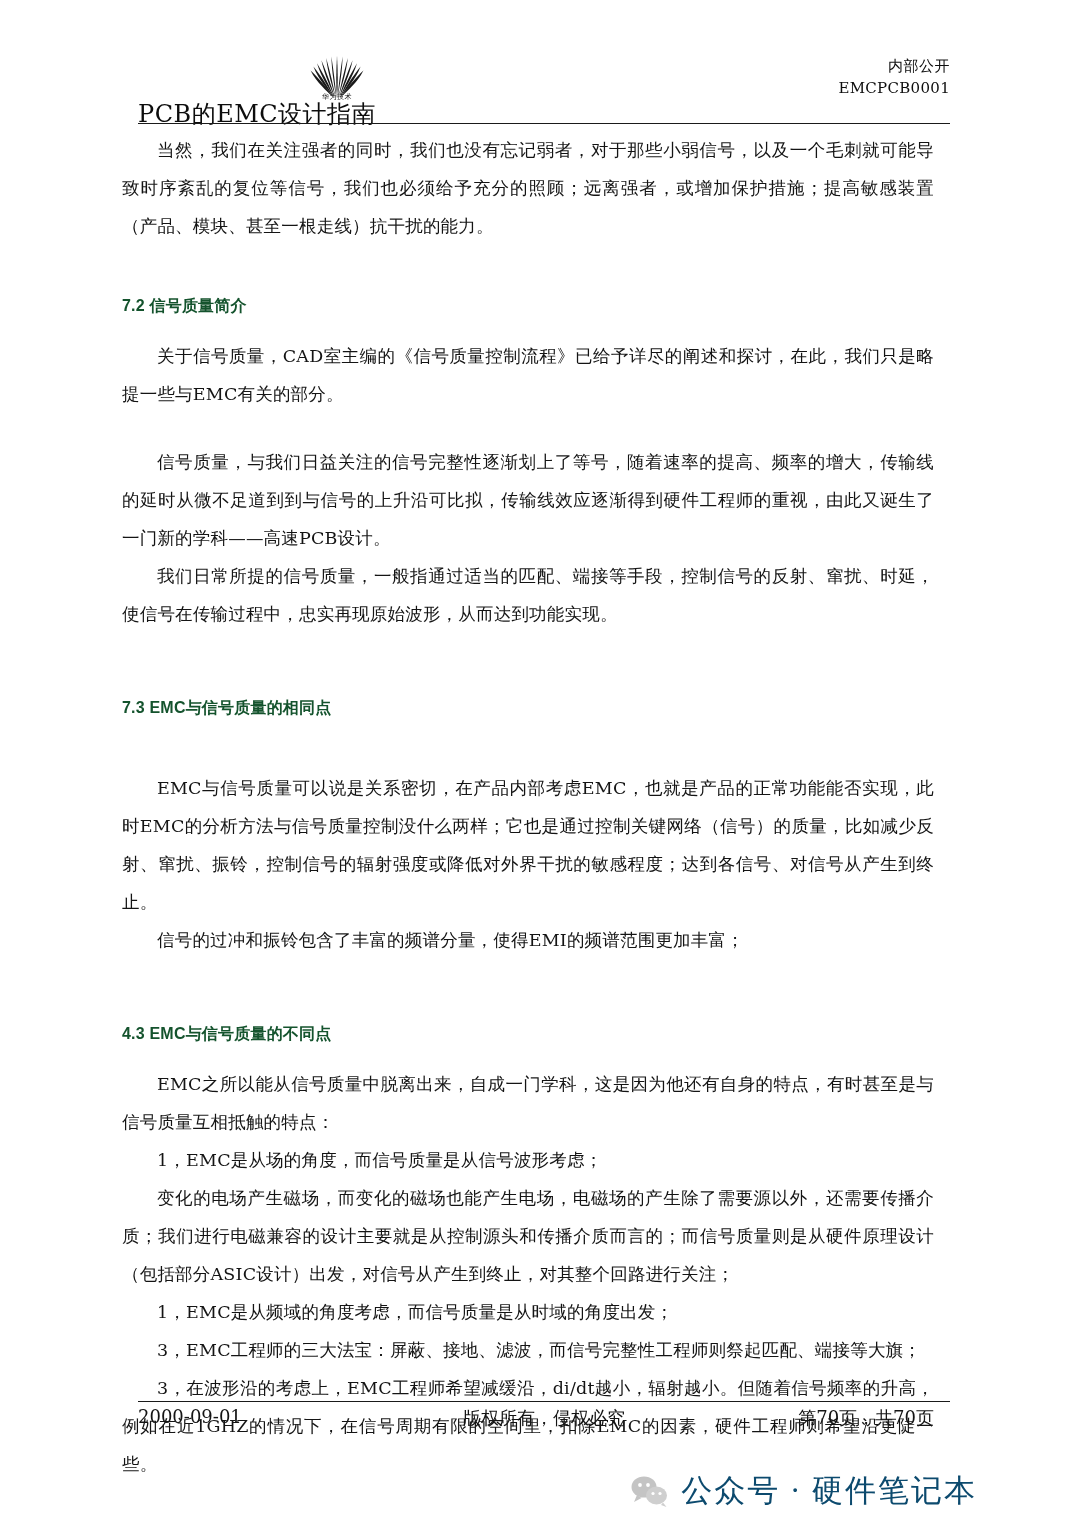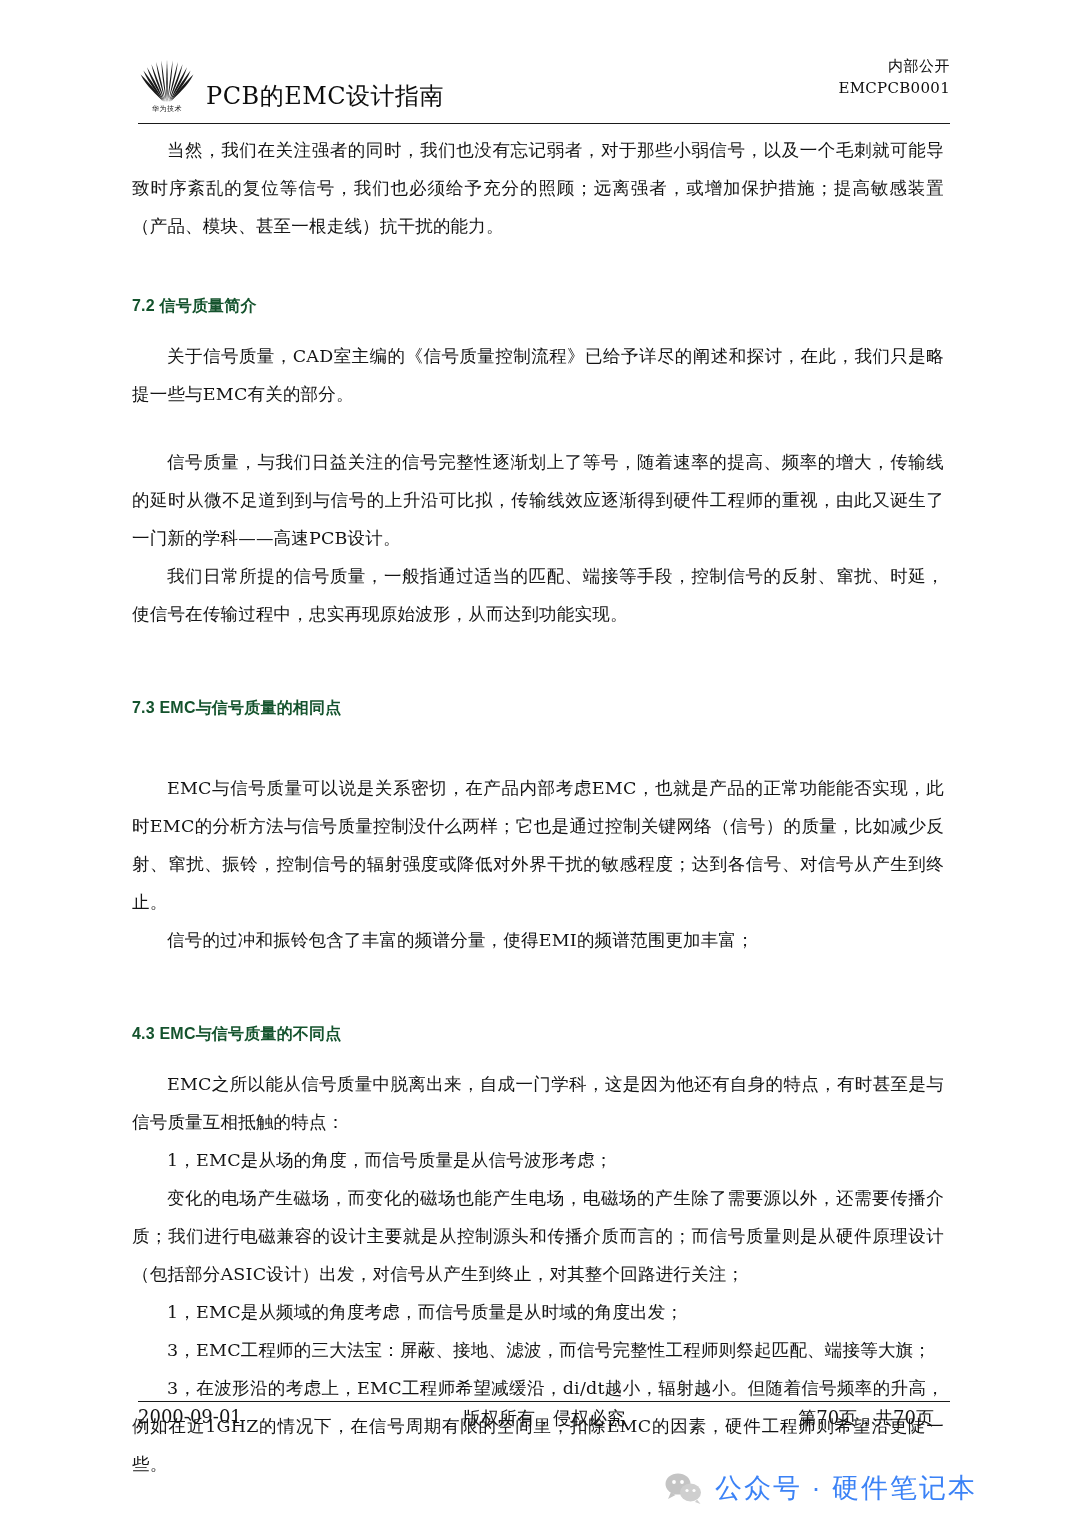--- a/index.html
+++ b/index.html
@@ -32,20 +32,21 @@
     width: 812px;
     height: 68px;
   }
   .header-left {
     position: absolute;
     left: 0;
     top: 0;
     display: flex;
     align-items: flex-end;
     height: 62px;
+    flex-direction: column;
   }
   .logo-wrap {
     width: 58px;
     height: 58px;
     position: relative;
     margin-right: 10px;
   }
   .logo-wrap svg { display: block; }
   .logo-sub {
     position: absolute;
@@ -87,21 +88,21 @@
     left: 138px;
     top: 123px;
     width: 812px;
     height: 0;
     border-top: 1.6px solid #1a1a1a;
   }
 
   
   .content {
     position: absolute;
-    left: 132px;
+    left: 122px;
     top: 131px;
     width: 812px;
   }
   p.para {
     margin: 0;
     font-size: 17.5px;
     line-height: 38px;
     text-align: justify;
     text-justify: inter-ideograph;
     letter-spacing: 0.2px;
@@ -149,24 +150,24 @@
     position: absolute;
     right: 103px;
     top: 1470px;
     display: flex;
     align-items: center;
     gap: 13px;
     color: #c4c4c4;
   }
   .wm-icon { width: 38px; height: 32px; position: relative; }
   .wm-text {
-    font-family: Liberation Sans, sans-serif;
-    font-size: 27px;
+    font-family: Liberation Serif, serif;
+    font-size: 31px;
     letter-spacing: 2px;
-    color: #3b82f6;
+    color: #0c4a6e;
     white-space: nowrap;
   }
 </style>
 </head>
 <body>
 
 <div class="page">
 
   <div class="header">
 

